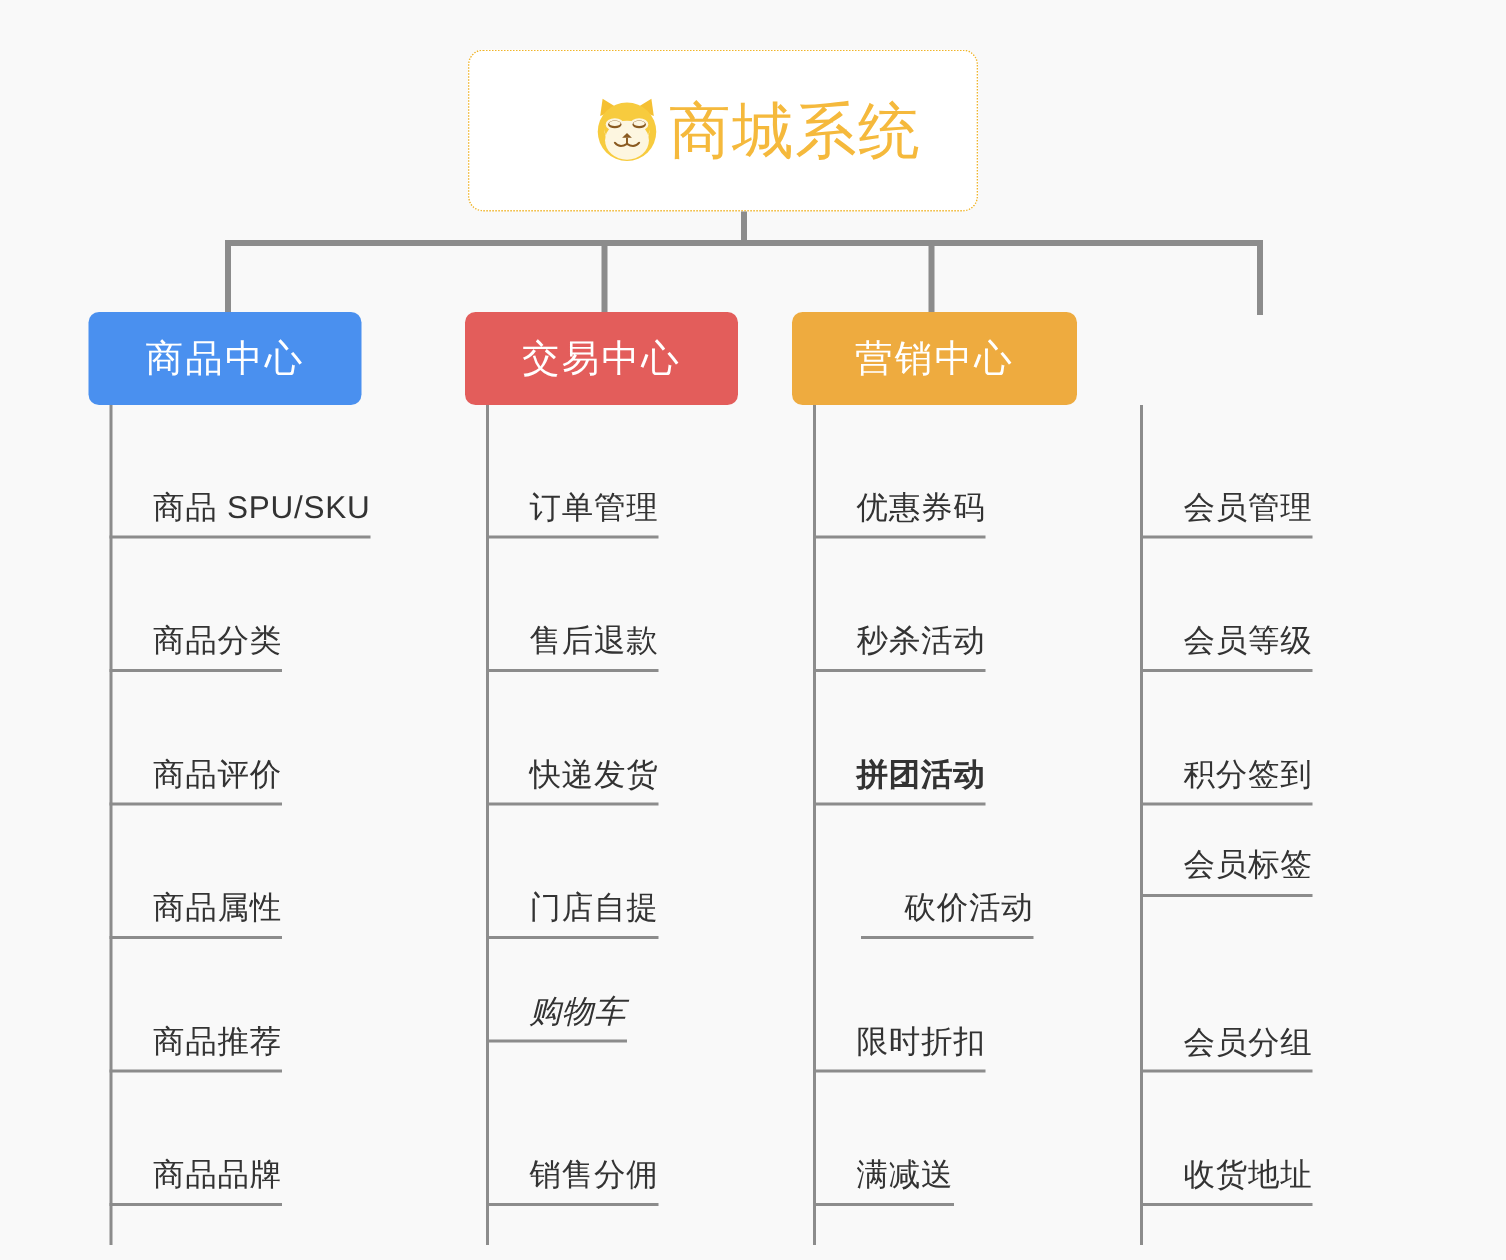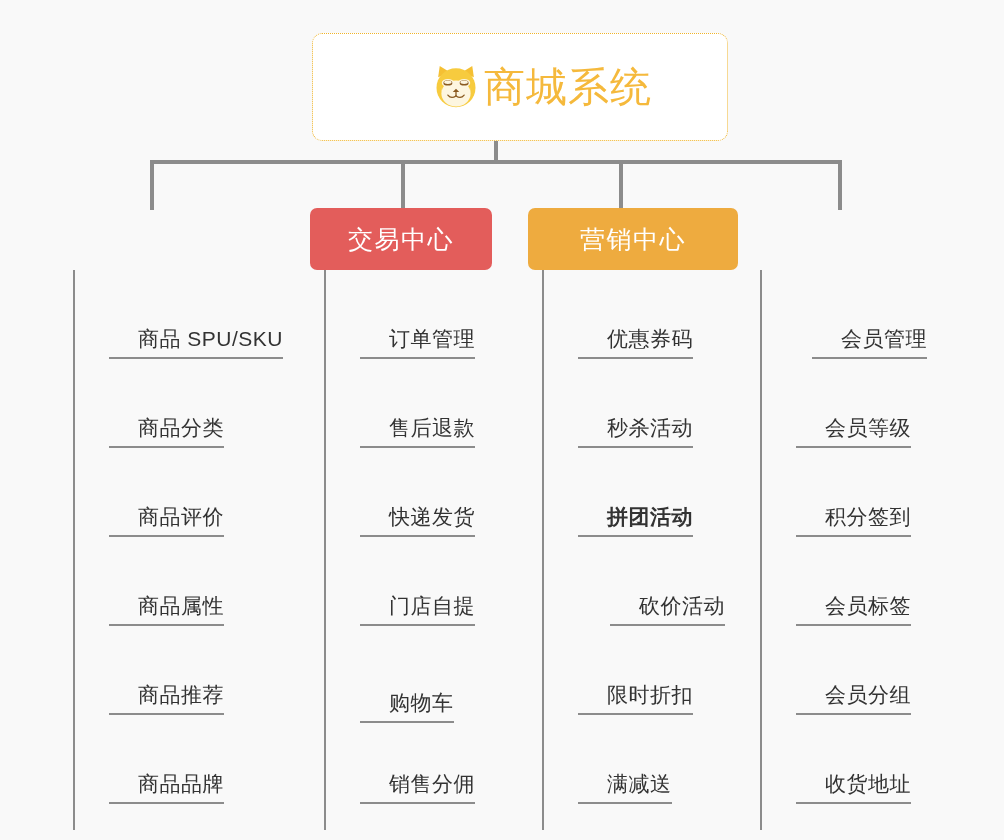--- a/index.html
+++ b/index.html
@@ -18,21 +18,21 @@
     position: relative;
     width: 1004px;
     height: 840px;
   }
 
   
   .root-node {
     position: absolute;
     left: 312px;
     top: 33px;
-    width: 416px;
+    width: 340px;
     height: 108px;
     background: #ffffff;
     border: 1px dotted #f0b429;
     border-radius: 10px;
     box-sizing: border-box;
     display: flex;
     align-items: center;
     justify-content: center;
     gap: 2px;
     padding-left: 42px;
@@ -95,21 +95,20 @@
     left: 0;
     height: 89px;
     display: flex;
     align-items: flex-end;
   }
   .leaf-inner {
     position: relative;
     display: inline-block;
     padding: 0 0 6px 29px;
     border-bottom: 2px solid #8c8c8c;
-    margin-left: 36px;
   }
   .leaf-text {
     font-size: 21px;
     color: #333333;
     line-height: 1.15;
     white-space: nowrap;
     letter-spacing: 0.5px;
   }
 </style>
 </head>
@@ -145,20 +144,23 @@
     <span class="root-title">商城系统</span>
   </div>
 
   <div class="conn conn-v" style="left:494px; top:141px; height:23px;"></div>
   <div class="conn conn-h" style="left:150px; top:160px; width:692px;"></div>
   <div class="conn conn-v" style="left:150px; top:160px; height:50px;"></div>
   <div class="conn conn-v" style="left:401px; top:160px; height:50px;"></div>
   <div class="conn conn-v" style="left:619px; top:160px; height:50px;"></div>
   <div class="conn conn-v" style="left:838px; top:160px; height:50px;"></div>
 
+  <div class="cat-box" style="left:59px; width:182px; background:#4a90ef;">
+    <span class="cat-label">商品中心</span>
+  </div>
   <div class="leaf-col" style="left:73px;">
     <div class="leaf-spine" style="height:560px;"></div>
     <div class="leaf-item" style="top:0px;">
         <span class="leaf-inner"><span class="leaf-text">商品 SPU/SKU</span></span>
       </div>
     <div class="leaf-item" style="top:89px;">
         <span class="leaf-inner"><span class="leaf-text">商品分类</span></span>
       </div>
     <div class="leaf-item" style="top:178px;">
         <span class="leaf-inner"><span class="leaf-text">商品评价</span></span>
@@ -184,29 +186,29 @@
       </div>
     <div class="leaf-item" style="top:89px;">
         <span class="leaf-inner"><span class="leaf-text">售后退款</span></span>
       </div>
     <div class="leaf-item" style="top:178px;">
         <span class="leaf-inner"><span class="leaf-text">快递发货</span></span>
       </div>
     <div class="leaf-item" style="top:267px;">
         <span class="leaf-inner"><span class="leaf-text">门店自提</span></span>
       </div>
-    <div class="leaf-item" style="top:364px;">
+    <div class="leaf-item" style="top:336px;font-style:italic;">
         <span class="leaf-inner"><span class="leaf-text">购物车</span></span>
       </div>
     <div class="leaf-item" style="top:445px;">
         <span class="leaf-inner"><span class="leaf-text">销售分佣</span></span>
       </div>
   </div>
 
-  <div class="cat-box" style="left:528px; width:210px; background:#eeab3f;font-family:Liberation Serif, serif;">
+  <div class="cat-box" style="left:528px; width:190px; background:#eeab3f;font-family:Liberation Serif, serif;">
     <span class="cat-label">营销中心</span>
   </div>
   <div class="leaf-col" style="left:542px;">
     <div class="leaf-spine" style="height:560px;"></div>
     <div class="leaf-item" style="top:0px;">
         <span class="leaf-inner"><span class="leaf-text">优惠券码</span></span>
       </div>
     <div class="leaf-item" style="top:89px;">
         <span class="leaf-inner"><span class="leaf-text">秒杀活动</span></span>
       </div>
@@ -219,30 +221,30 @@
     <div class="leaf-item" style="top:356px;">
         <span class="leaf-inner"><span class="leaf-text">限时折扣</span></span>
       </div>
     <div class="leaf-item" style="top:445px;">
         <span class="leaf-inner"><span class="leaf-text">满减送</span></span>
       </div>
   </div>
 
   <div class="leaf-col" style="left:760px;">
     <div class="leaf-spine" style="height:560px;"></div>
-    <div class="leaf-item" style="top:0px;padding-left:16px;">
+    <div class="leaf-item" style="top:0px;">
         <span class="leaf-inner"><span class="leaf-text">会员管理</span></span>
       </div>
     <div class="leaf-item" style="top:89px;">
         <span class="leaf-inner"><span class="leaf-text">会员等级</span></span>
       </div>
     <div class="leaf-item" style="top:178px;">
         <span class="leaf-inner"><span class="leaf-text">积分签到</span></span>
       </div>
-    <div class="leaf-item" style="top:267px;">
+    <div class="leaf-item" style="top:267px;align-items:center;">
         <span class="leaf-inner"><span class="leaf-text">会员标签</span></span>
       </div>
     <div class="leaf-item" style="top:356px;font-family:Liberation Serif, serif;">
         <span class="leaf-inner"><span class="leaf-text">会员分组</span></span>
       </div>
     <div class="leaf-item" style="top:445px;">
         <span class="leaf-inner"><span class="leaf-text">收货地址</span></span>
       </div>
   </div>
 

